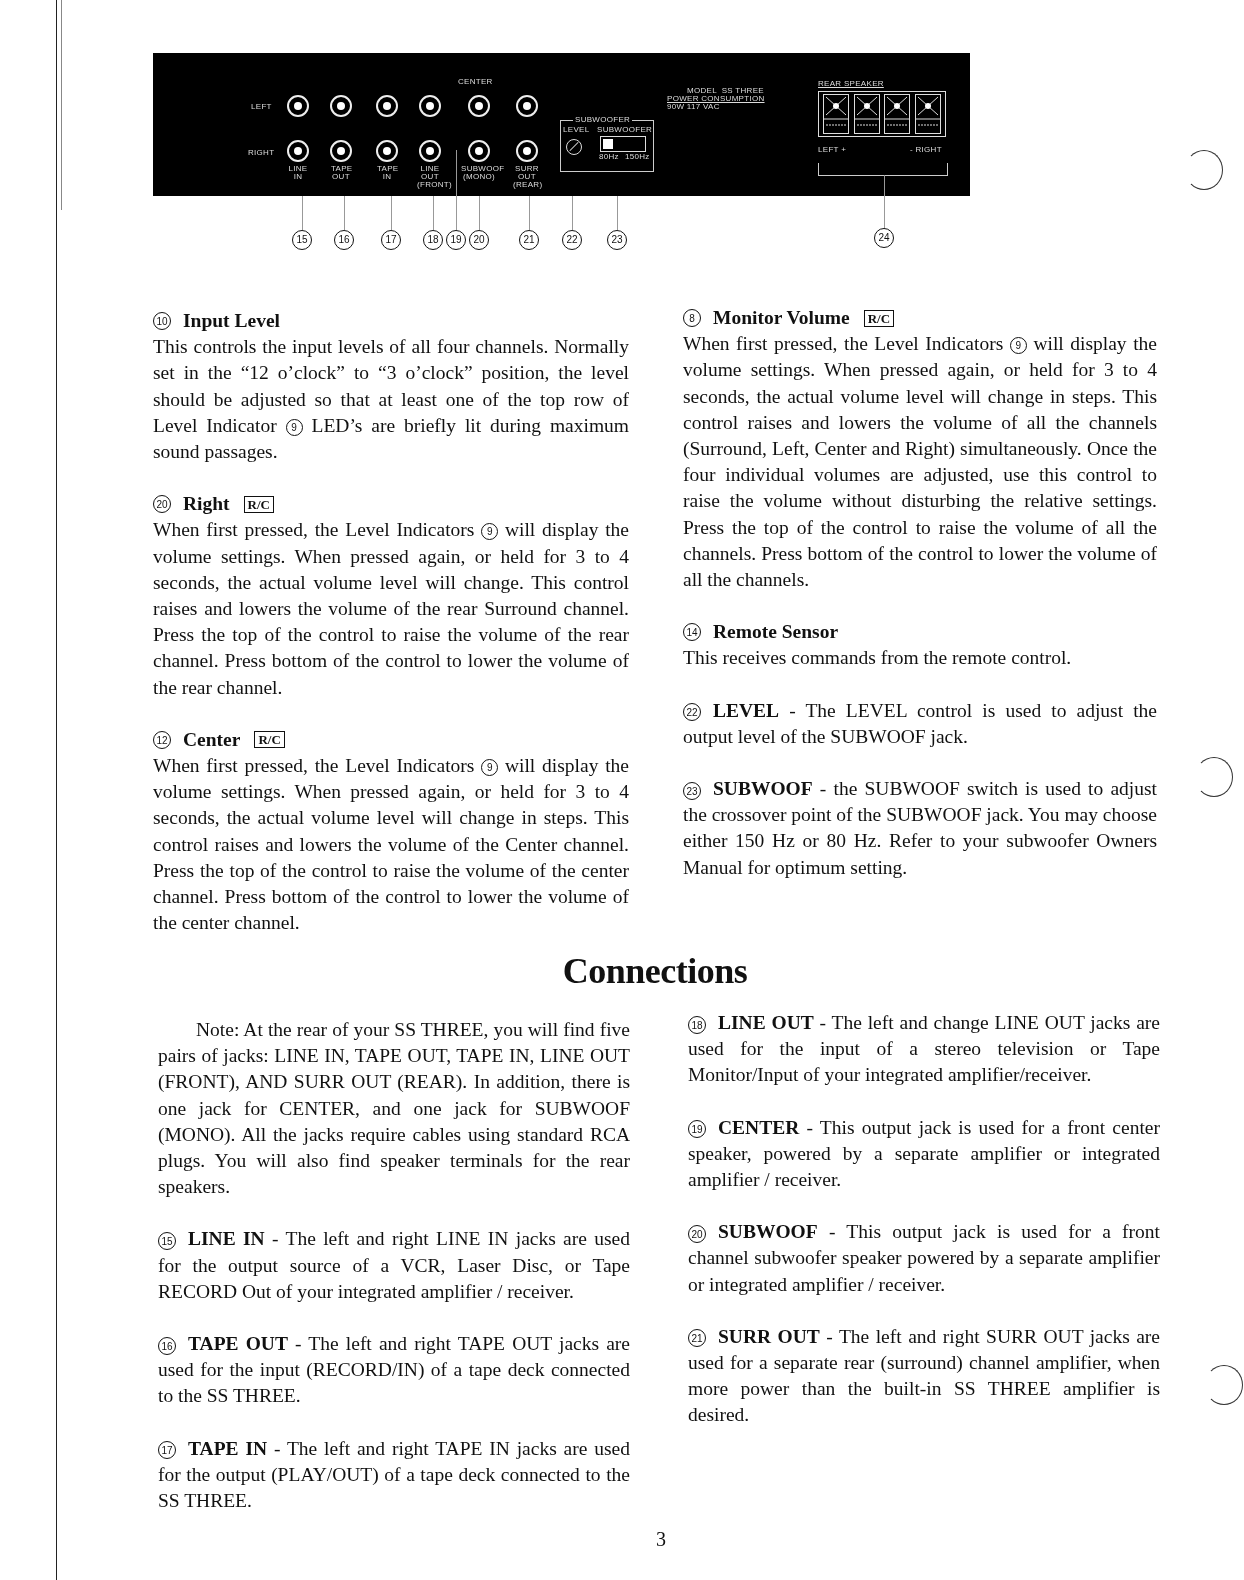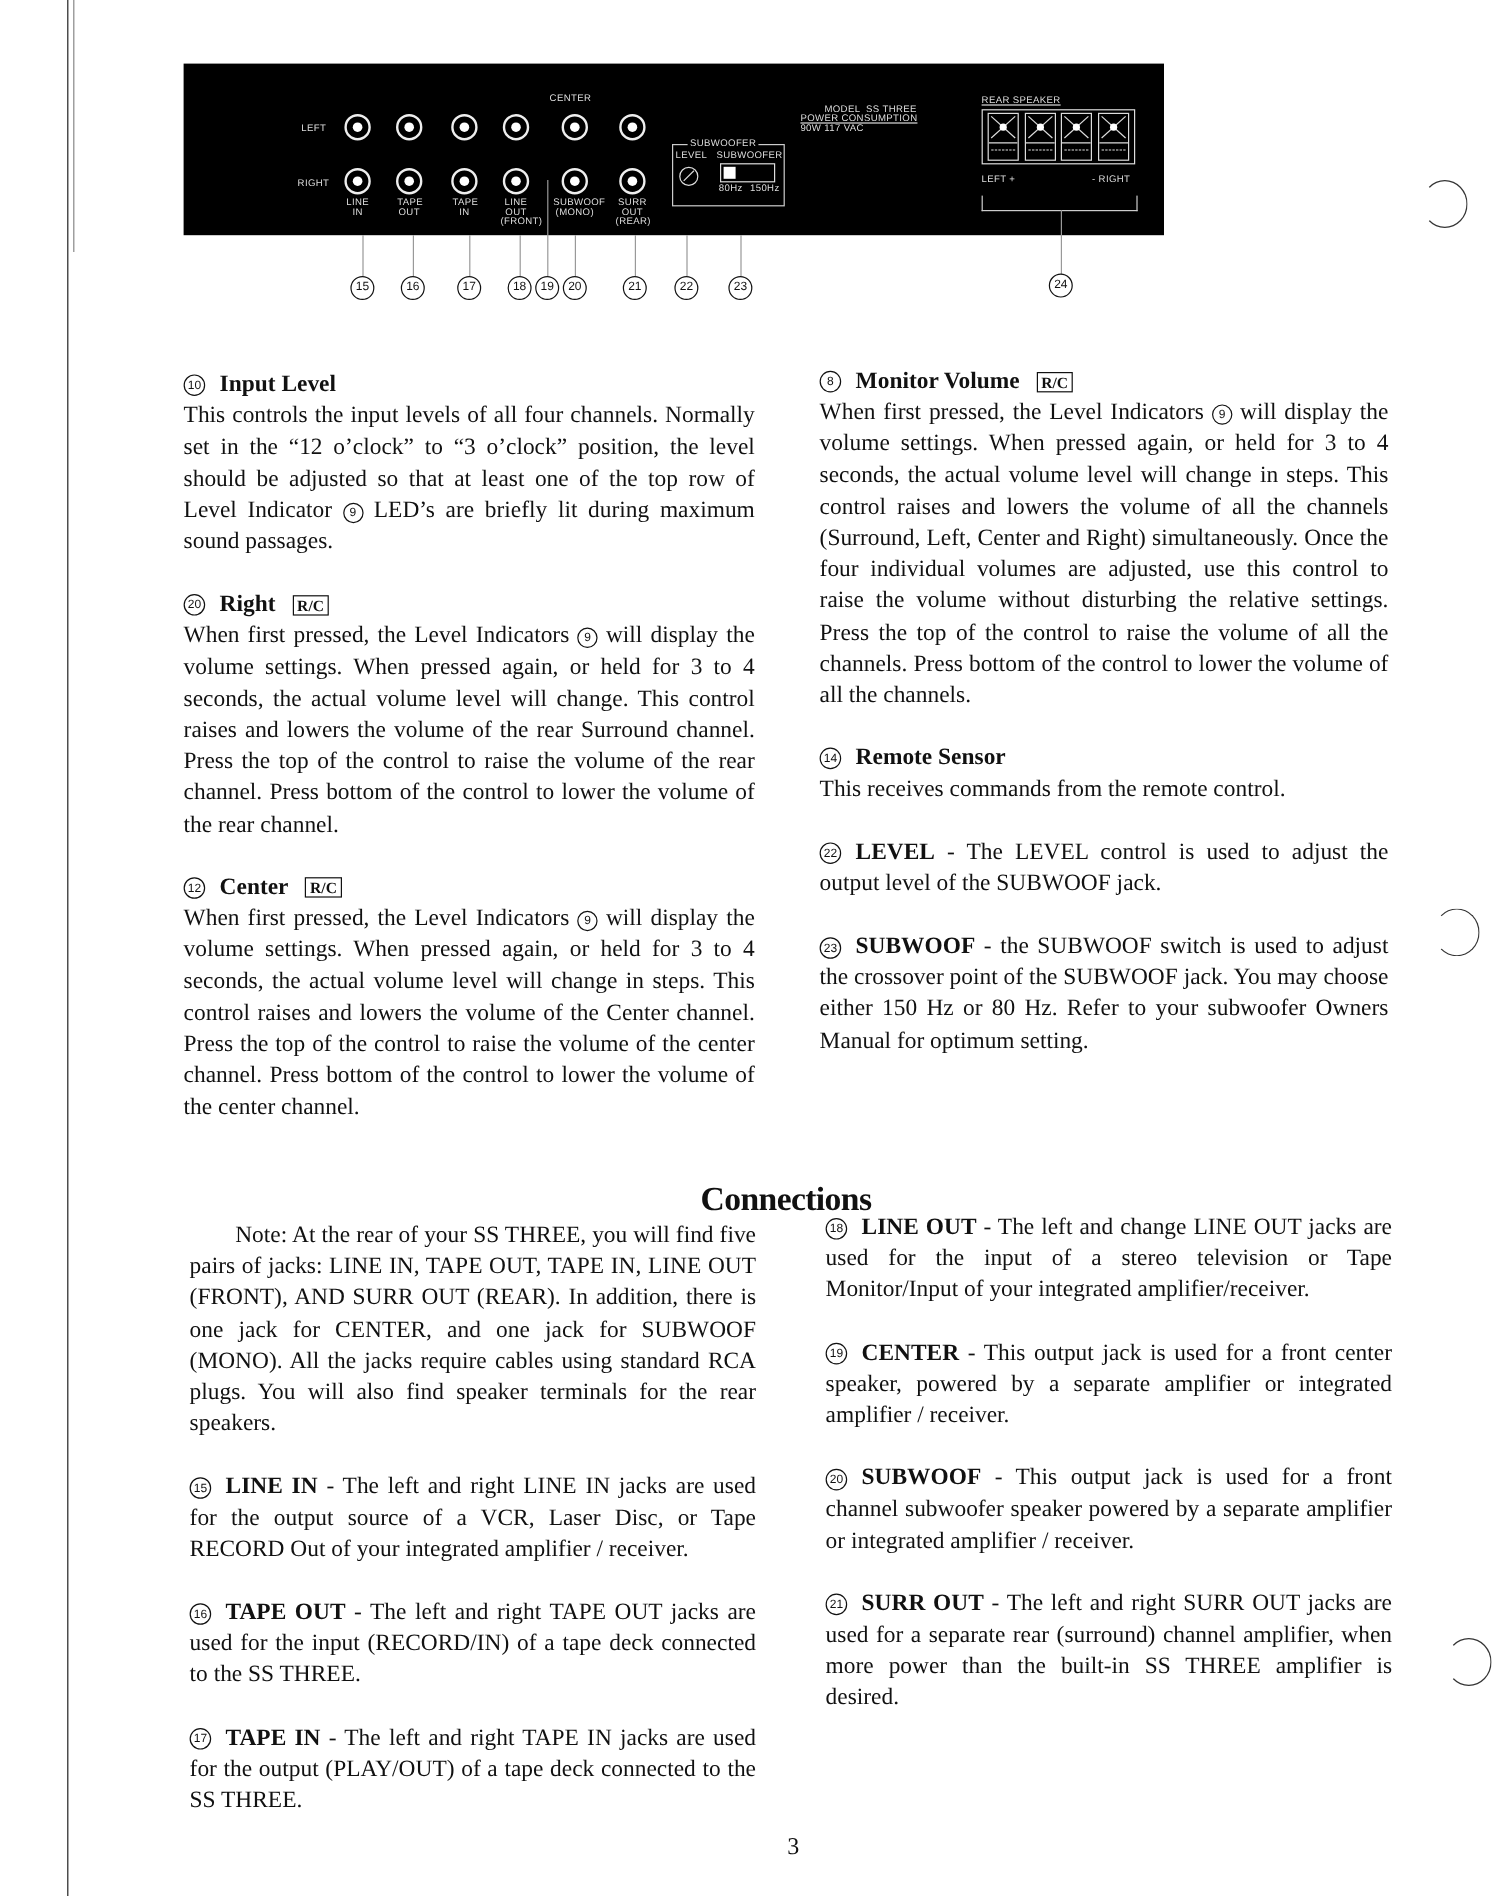--- a/index.html
+++ b/index.html
@@ -21,21 +21,21 @@
   .leader { position: absolute; width: 1px; background: #999; }
   .callout { position: absolute; width: 20px; height: 20px; border: 1.5px solid #111; border-radius: 50%; box-sizing: border-box; font-family: "Liberation Sans", sans-serif; font-size: 10px; line-height: 17px; text-align: center; background: #fff; }
   .col { position: absolute; font-size: 19.5px; line-height: 26.2px; margin-top: 12px; }
   .sec { margin-bottom: 26px; }
   .sec-head { font-weight: bold; display: flex; align-items: center; }
   .num { display: inline-block; width: 18px; height: 18px; border: 1.2px solid #111; border-radius: 50%; font-size: 10px; line-height: 17px; text-align: center; font-family: "Liberation Sans", sans-serif; font-weight: normal; margin-right: 12px; box-sizing: border-box; vertical-align: middle; }
   .rc { display: inline-block; border: 1.2px solid #111; font-size: 13px; line-height: 15px; padding: 0 3px; margin-left: 14px; font-weight: bold; }
   .body-text { text-align: justify; }
   .inline-num { display: inline-block; width: 17px; height: 17px; border: 1.2px solid #111; border-radius: 50%; font-size: 10px; line-height: 15px; text-align: center; font-family: "Liberation Sans", sans-serif; vertical-align: 1px; box-sizing: border-box; }
   .bold-term { font-weight: bold; }
-  .heading { position: absolute; left: 540px; top: 950px; width: 230px; text-align: center; font-size: 28px; font-weight: bold; letter-spacing: -0.5px; margin-top: 34px; }
+  .heading { position: absolute; left: 540px; top: 950px; width: 230px; text-align: center; font-size: 36px; font-weight: bold; letter-spacing: -0.5px; }
   .page-num { position: absolute; left: 656px; top: 1528px; font-size: 20px; }
   .hole { position: absolute; width: 36px; height: 38px; border: 1.5px solid #333; border-radius: 50%; border-left-color: transparent; }
   .indent { text-indent: 38px; }
 </style>
 </head>
 <body>
 
 <div class="binding" style="left:56px;height:1580px;"></div>
 <div class="binding" style="left:61px;height:210px;background:#888;"></div>
 

